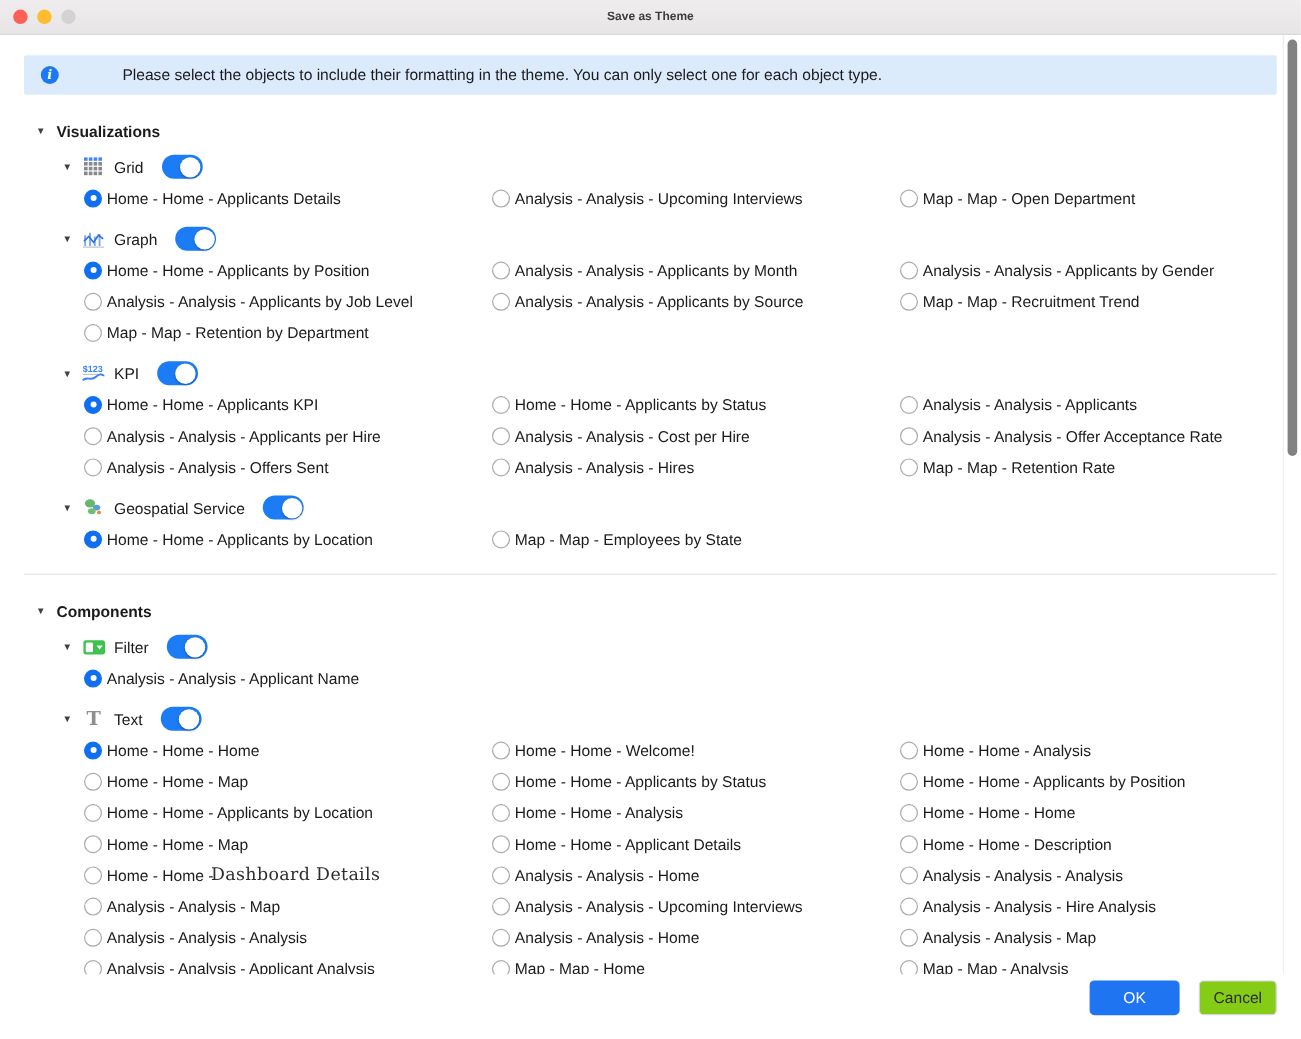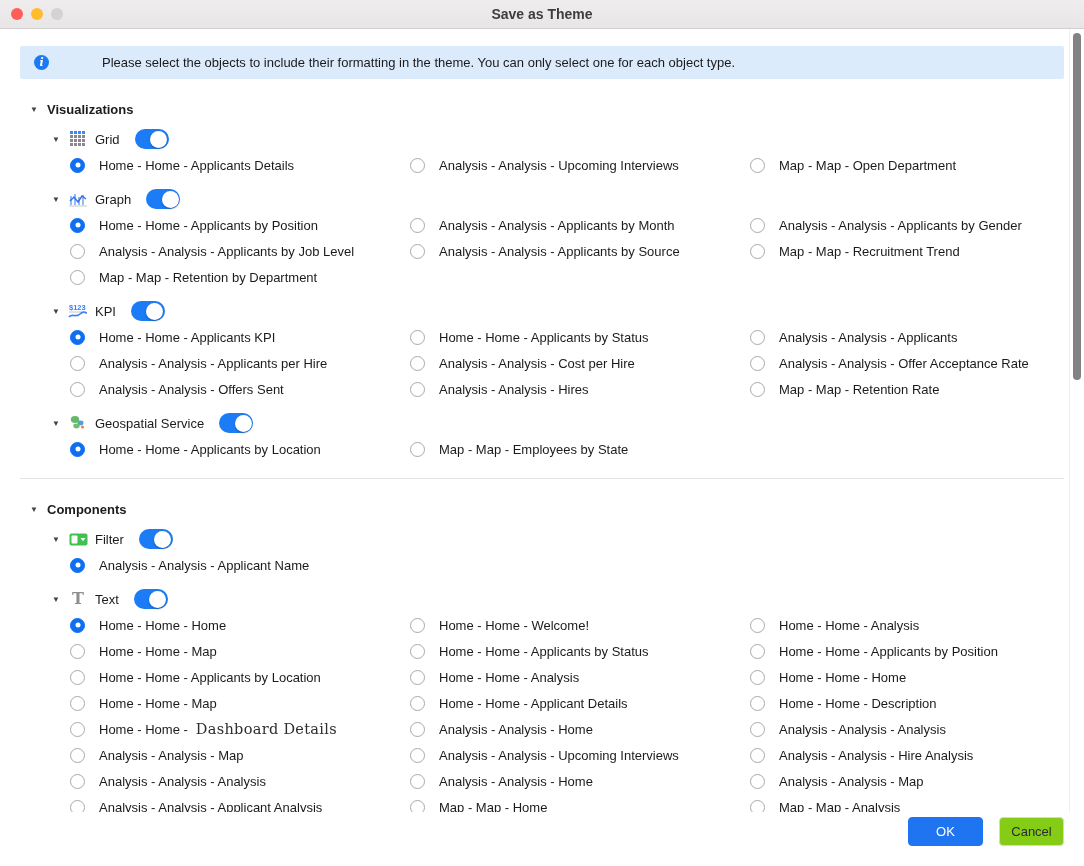--- a/index.html
+++ b/index.html
@@ -3,21 +3,21 @@
 <meta charset="utf-8">
 <style>
   * { margin:0; padding:0; box-sizing:border-box; }
   html,body { width:1084px; height:866px; }
   body { font-family:"Liberation Sans",sans-serif; background:#fff; position:relative; overflow:hidden; }
 
   
   .titlebar { position:absolute; top:0; left:0; right:0; height:29px;
     background:linear-gradient(#efeded,#e7e5e5); border-bottom:1px solid #d2d0d0;
     display:flex; align-items:center; justify-content:center; z-index:10; }
-  .title { font-size:14px; font-weight:bold; color:#3d3d3d; }
+  .title { font-size:10px; font-weight:bold; color:#3d3d3d; }
   .lights { position:absolute; left:11px; top:8px; display:flex; gap:8px; }
   .light { width:12px; height:12px; border-radius:50%; }
   .light.red { background:#ff5f57; }
   .light.yellow { background:#febc2e; }
   .light.gray { background:#d5d3d1; }
 
   
   .scroll-area { position:absolute; top:29px; left:0; width:1084px; height:783px;
     overflow:hidden; background:#fff; }
   .scroll-track { position:absolute; top:29px; right:0; width:15px; height:783px;
@@ -41,21 +41,21 @@
   .group { margin-left:52px; }
   .group-header { display:flex; align-items:center; margin-top:10px; height:22px; }
   .group-header .tri { margin-right:5px; }
   .gicon { width:22px; display:flex; justify-content:center; align-items:center; margin-right:6px; }
   .gname { font-size:13px; font-weight:normal; color:#1b1b1d; margin-right:15px; }
   .toggle { width:34px; height:20px; border-radius:10px; background:#1b7cf5; position:relative; flex:0 0 auto; }
   .toggle .knob { position:absolute; top:1.5px; right:1.5px; width:17px; height:17px;
     border-radius:50%; background:#fff; box-shadow:0 1px 2px rgba(0,0,0,.3); }
 
   .options { display:grid; grid-template-columns:340px 340px 334px; margin-left:18px; margin-top:2px; }
-  .opt { height:26px; display:flex; align-items:center; gap:14px; }
+  .opt { height:26px; display:flex; align-items:center; gap:4px; }
   .radio { width:15px; height:15px; border-radius:50%; border:1px solid #a9a9ad; background:#fff;
     flex:0 0 auto; position:relative; }
   .radio.sel { border-color:#0f6ff0; background:#0f6ff0; }
   .radio.sel::after { content:""; position:absolute; left:50%; top:50%; transform:translate(-50%,-50%);
     width:5px; height:5px; border-radius:50%; background:#fff; }
   .opt-label { font-size:13px; color:#1b1b1d; white-space:nowrap; }
   .serif-label { font-family:"DejaVu Serif",serif; font-size:14.5px; color:#2e2e30; letter-spacing:.3px; }
 
   .divider { height:1px; background:#e4e4e4; margin:16px 20px 0 20px; }
 

